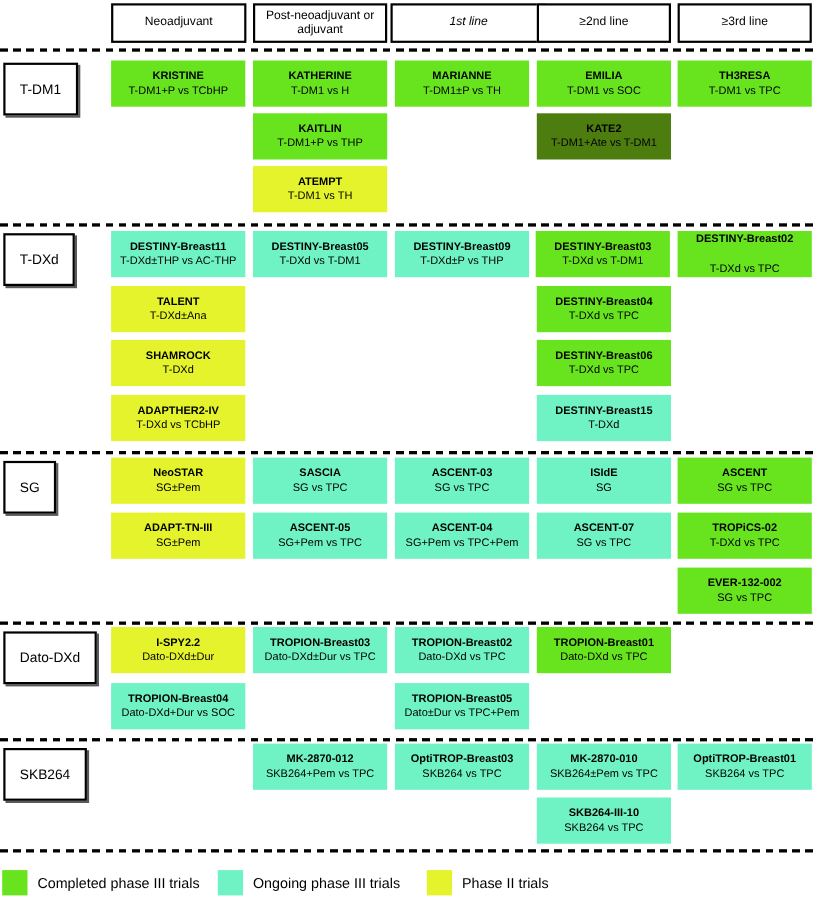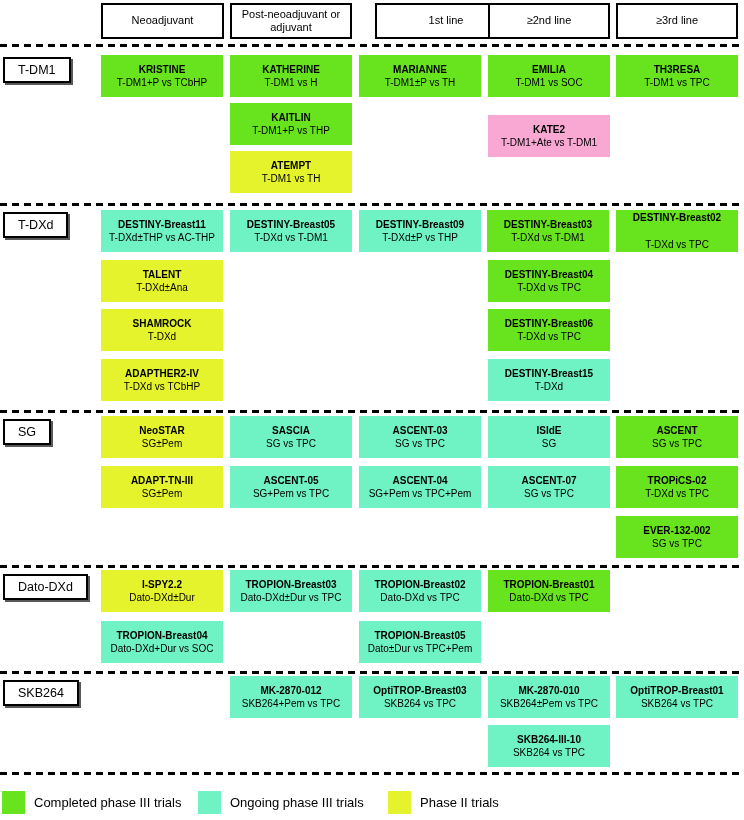--- a/index.html
+++ b/index.html
@@ -12,42 +12,42 @@
     box-sizing:border-box;display:flex;align-items:center;justify-content:center;
     text-align:center;font-size:11px;line-height:1.2;
   }
   .dash{
     position:absolute;left:0;width:744px;height:3px;
     background:repeating-linear-gradient(90deg,#000 0 7px,transparent 7px 12px);
   }
   .rowlabel{
     position:absolute;left:3px;background:#fff;border:2px solid #000;
     box-shadow:2px 2px 0 rgba(60,60,60,.85);
-    padding:4px 13px;font-size:12.5px;white-space:nowrap;
+    padding:15px 13px;font-size:12.5px;white-space:nowrap;
   }
   .trial{
     position:absolute;width:122px;height:42px;box-sizing:border-box;
     display:flex;flex-direction:column;align-items:center;justify-content:center;
     gap:2px;text-align:center;padding:2px 1px;
   }
   .trial .tname{font-weight:bold;font-size:10px;line-height:1.1;}
   .trial .treg{font-size:10px;line-height:1.1;}
   .legend-item{
     position:absolute;top:791px;display:flex;align-items:center;gap:9px;font-size:13px;
   }
   .swatch{width:23px;height:23px;display:inline-block;}
 </style>
 </head>
 <body>
 
 <div class="canvas">
 
   <div class="hdr" style="left:101px;width:123px;">Neoadjuvant</div>
   <div class="hdr" style="left:230px;width:122px;">Post-neoadjuvant or adjuvant</div>
-  <div class="hdr" style="left:375px;width:142px;">1st line</div>
+  <div class="hdr" style="left:355px;width:142px;font-style:italic;">1st line</div>
   <div class="hdr" style="left:488px;width:122px;">≥2nd line</div>
   <div class="hdr" style="left:616px;width:122px;">≥3rd line</div>
 
   <div class="dash" style="top:44px;"></div>
   <div class="dash" style="top:203px;"></div>
   <div class="dash" style="top:410px;"></div>
   <div class="dash" style="top:565px;"></div>
   <div class="dash" style="top:671px;"></div>
   <div class="dash" style="top:772px;"></div>
 
@@ -70,21 +70,21 @@
         <div class="treg">T-DM1 vs SOC</div>
       </div>
       <div class="trial" style="left: 616px; top: 55px; background: rgb(103, 228, 30);">
         <div class="tname">TH3RESA</div>
         <div class="treg">T-DM1 vs TPC</div>
       </div>
       <div class="trial" style="left: 230px; top: 103px; background: rgb(103, 228, 30);">
         <div class="tname">KAITLIN</div>
         <div class="treg">T-DM1+P vs THP</div>
       </div>
-      <div class="trial" style="left: 488px; top: 103px; background: #f9a8d4; margin-top: 12px;">
+      <div class="trial" style="left: 488px; top: 103px; background: #4d7c0f;">
         <div class="tname">KATE2</div>
         <div class="treg">T-DM1+Ate vs T-DM1</div>
       </div>
       <div class="trial" style="left: 230px; top: 151px; background: rgb(228, 243, 43);">
         <div class="tname">ATEMPT</div>
         <div class="treg">T-DM1 vs TH</div>
       </div>
       <div class="rowlabel" style="top: 212px;">T-DXd</div>
       <div class="trial" style="left: 101px; top: 210px; background: rgb(111, 242, 196);">
         <div class="tname">DESTINY-Breast11</div>

